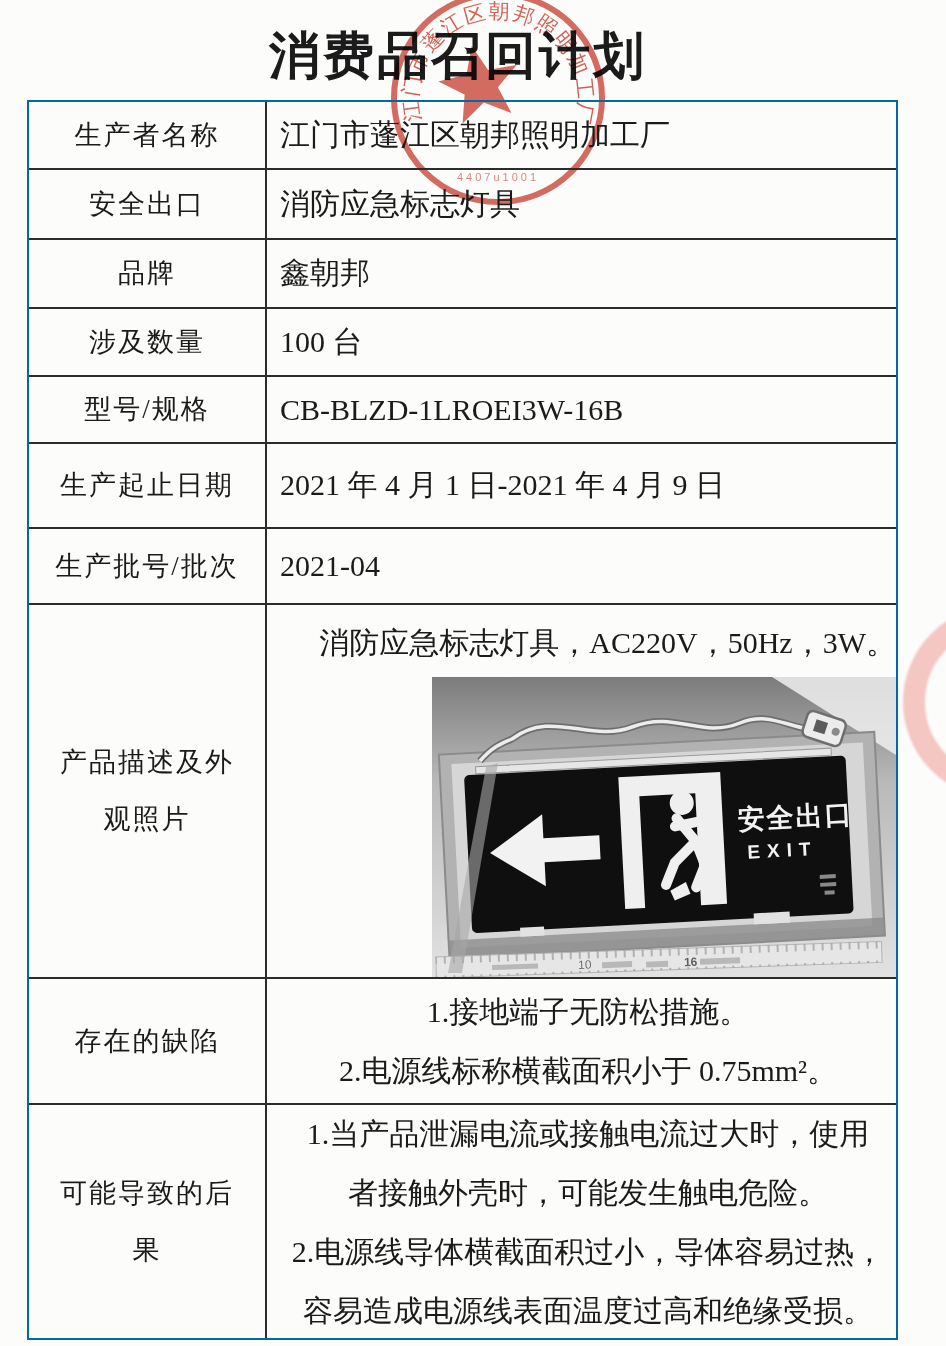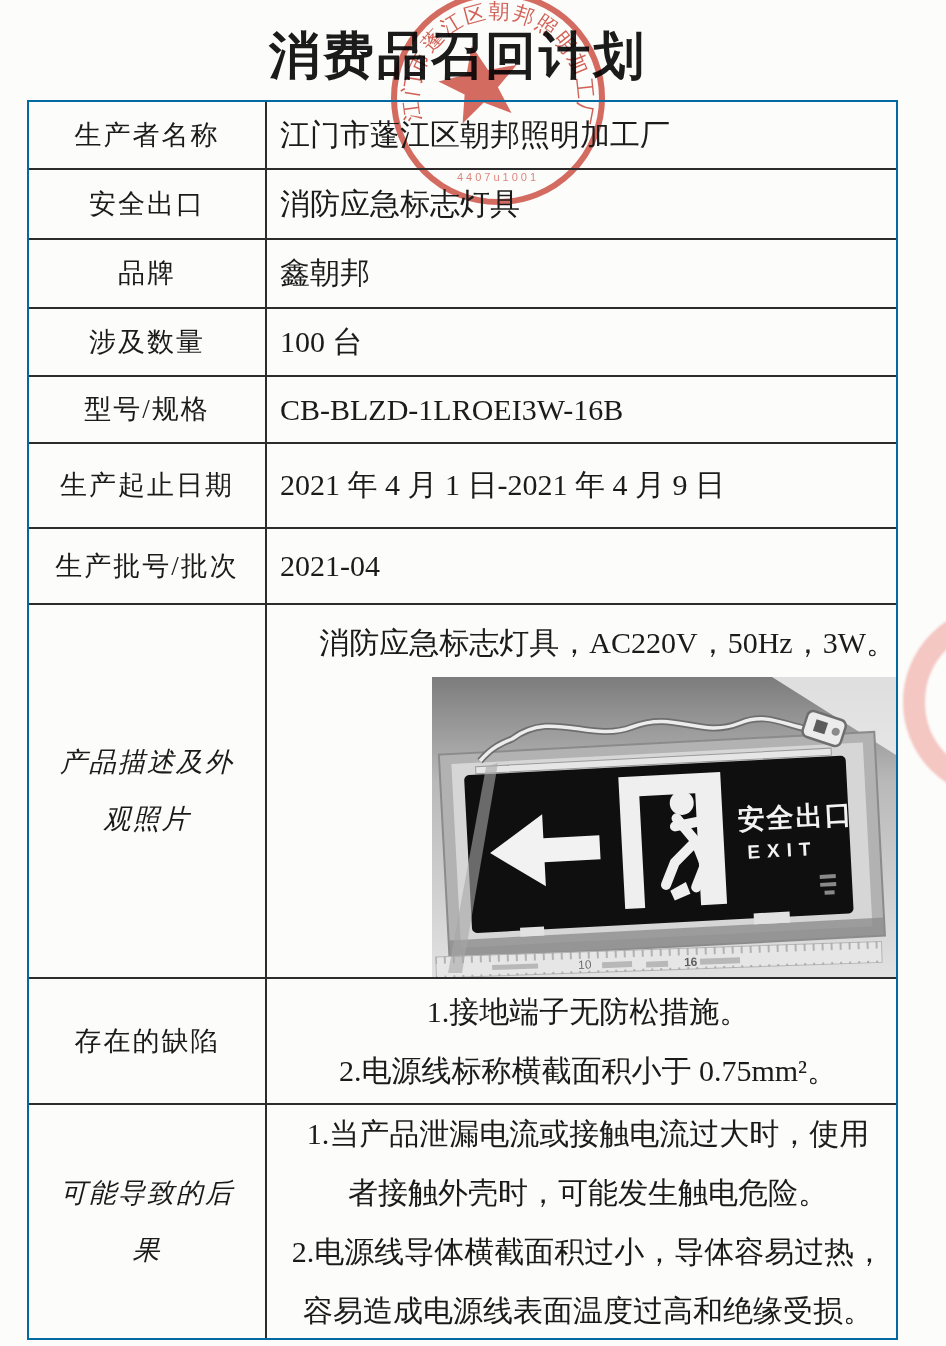--- a/index.html
+++ b/index.html
@@ -24,21 +24,21 @@
     position:absolute; top:100px; left:27px; width:871px;
     border:2px solid #0369a1; box-sizing:border-box; background:transparent;
   }
   .t-row { display:flex; border-top:2px solid #2c2c2c; box-sizing:border-box; }
   .t-row.first { border-top:none; }
   .cell-label {
     width:238px; flex:0 0 238px; border-right:2px solid #2c2c2c; box-sizing:border-box;
     display:flex; flex-direction:column; align-items:center; justify-content:center;
     font-size:27px; letter-spacing:2px; text-align:center; line-height:57px;
   }
-  .cell-label .lbl-line { display:block;font-style:italic; }
+  .cell-label .lbl-line { display:block; }
   .cell-value {
     flex:1 1 auto; display:flex; align-items:center;
     padding-left:13px; font-size:30px; box-sizing:border-box; overflow:hidden;
   }
   .cell-value.multiline {
     flex-direction:column; align-items:center; justify-content:center; line-height:59px;
   }
   .cell-value.desc-cell {
     flex-direction:column; align-items:flex-end; justify-content:flex-start; padding-top:12px;
   }

